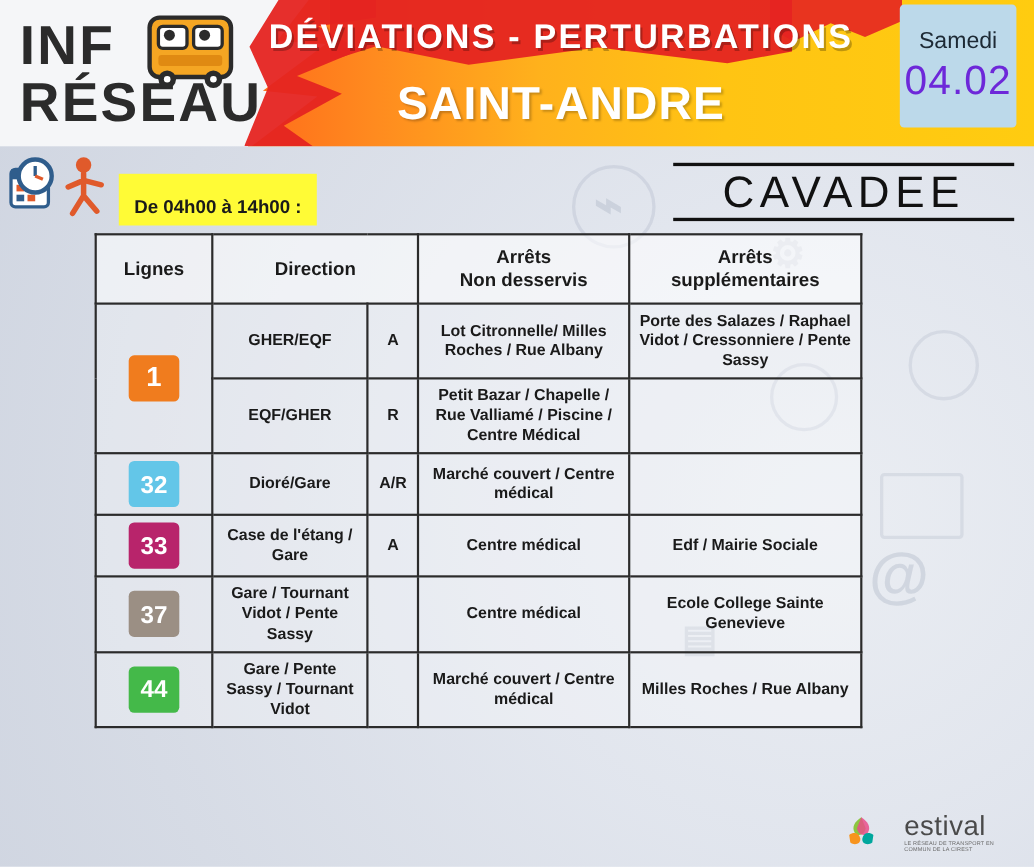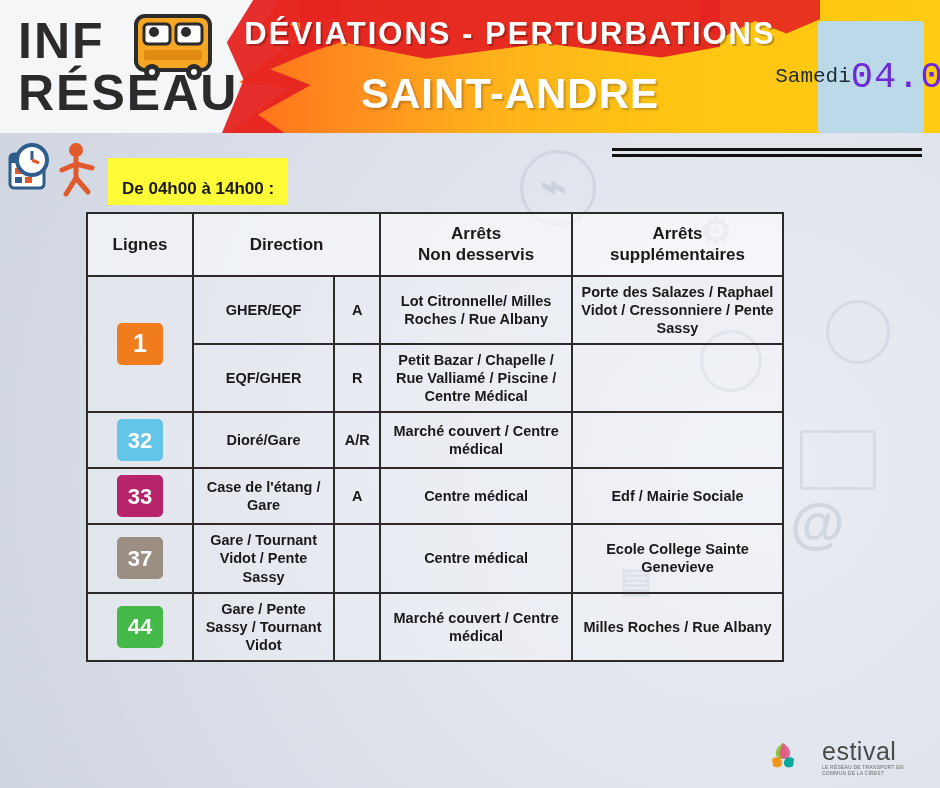--- a/index.html
+++ b/index.html
@@ -143,30 +143,29 @@
     font-weight: bold;
     color: #ffffff;
     letter-spacing: 1px;
     text-shadow: 2px 2px 2px rgba(0,0,0,.22);
     z-index: 5;
   }
 
   
   #date-box {
     position: absolute;
-    right: 16px; top: 21px;
+    right: 16px; top: 4px;
     width: 106px; height: 112px;
     background: #bcd9ea;
     border-radius: 4px;
     display: flex;
-    flex-direction: row;
+    flex-direction: column;
     align-items: center;
     justify-content: center;
     z-index: 6;
-    font-family: Liberation Mono, monospace;
   }
   #date-day {
     font-size: 21px;
     color: #1d2a35;
     font-weight: normal;
     margin-bottom: 2px;
   }
   #date-num {
     font-size: 37px;
     color: #6d28d9;
@@ -344,20 +343,21 @@
     <line x1="26" y1="22" x2="33" y2="25" stroke="#e05a2b" stroke-width="3"></line>
     <circle cx="70" cy="12" r="7" fill="#e05a2b"></circle>
     <path d="M70 20 L70 40 L60 56 M70 40 L82 54" stroke="#e05a2b" stroke-width="5" fill="none" stroke-linecap="round"></path>
     <path d="M70 26 L56 32 M70 26 L86 30" stroke="#e05a2b" stroke-width="5" fill="none" stroke-linecap="round"></path>
   </svg>
 
   <div id="hours-badge">De 04h00 à 14h00 :</div>
 
   <div id="cavadee">
     <div id="cavadee-rule-top"></div>
+    <div id="cavadee-text">CAVADEE</div>
     <div id="cavadee-rule-bottom"></div>
   </div>
 
   <div id="table-wrap">
     <table class="grid">
       <thead>
         <tr>
           <th style="width:102px;">Lignes</th>
           <th colspan="2" style="width:176px;">Direction</th>
           <th style="width:200px;">

